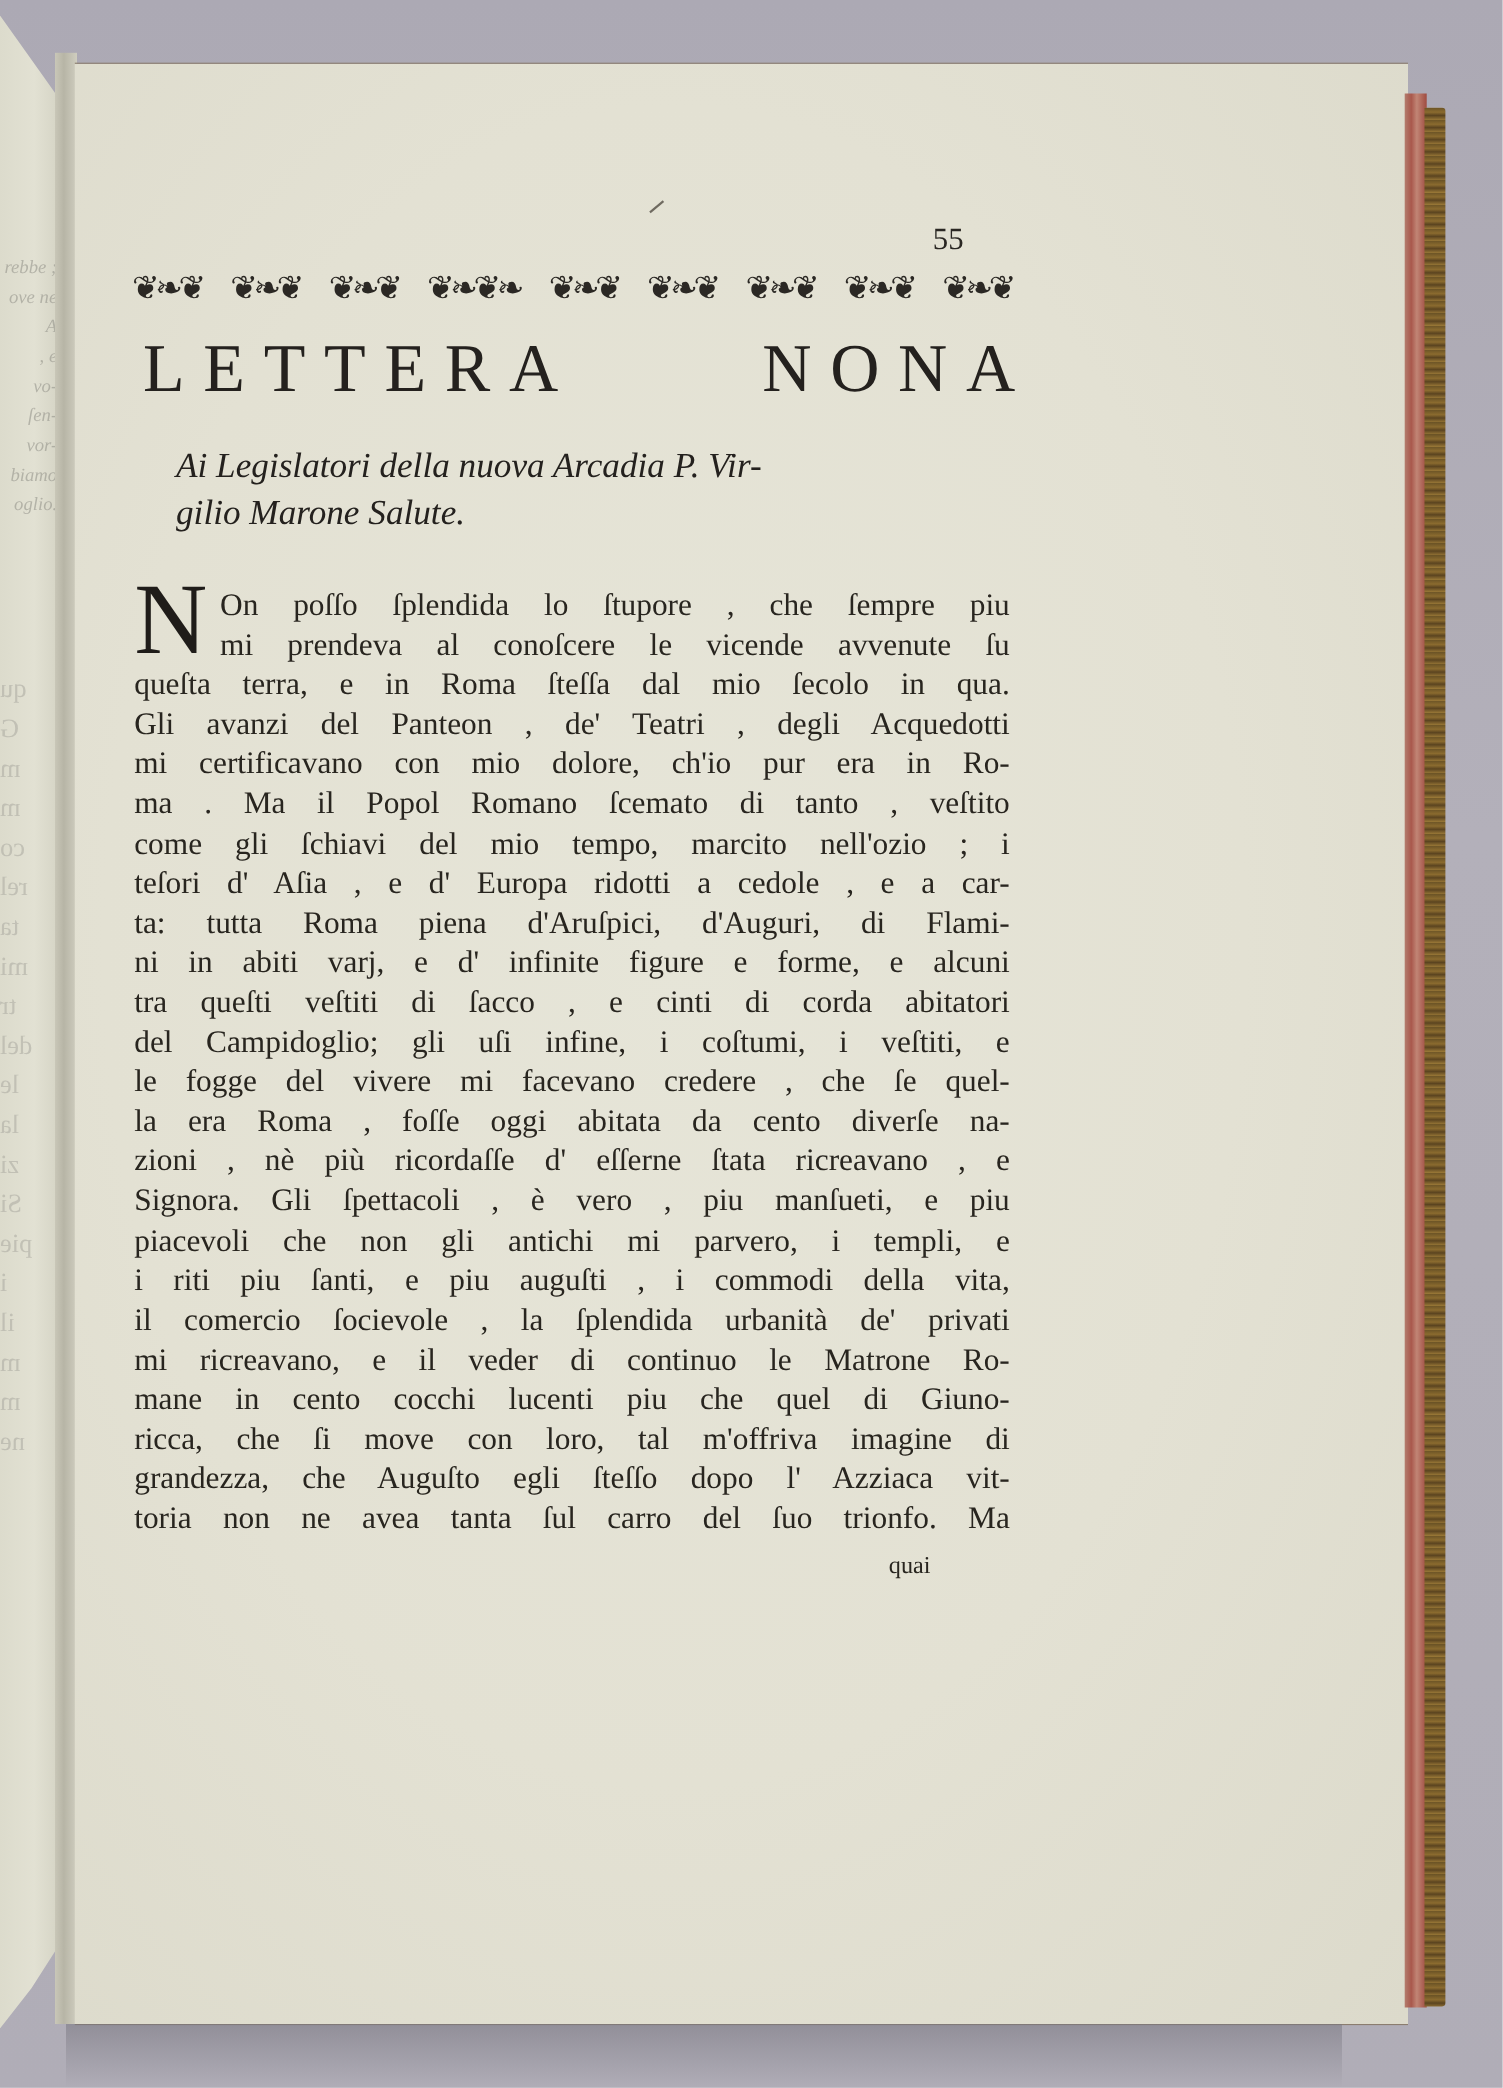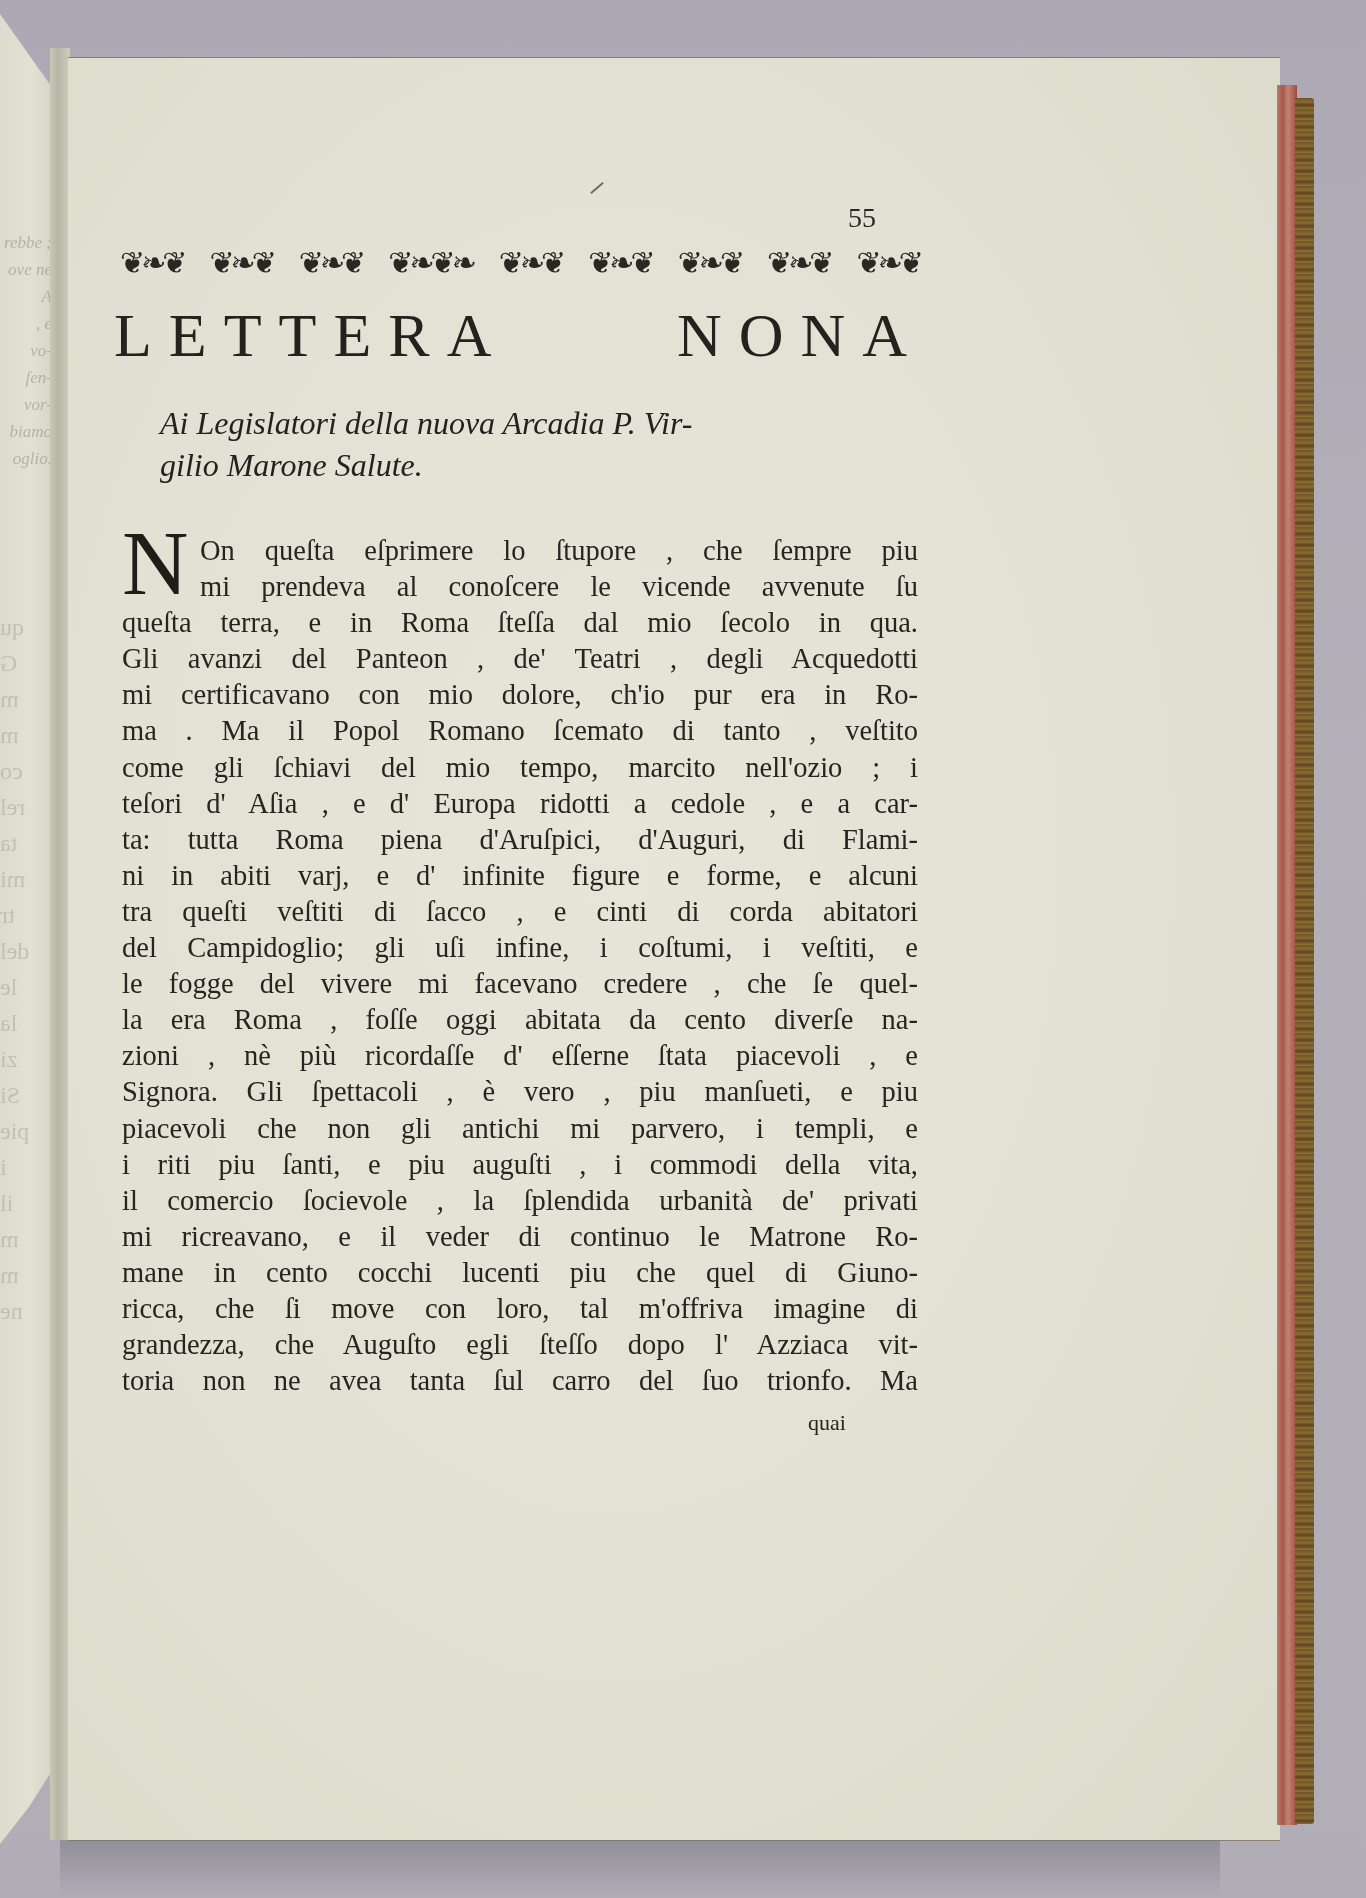--- a/index.html
+++ b/index.html
@@ -53,21 +53,21 @@
     .page-number {
       position: absolute; left: 848px; top: 202px; font-size: 28px; color: #2a2723;
     }
     .ornament-row {
       position: absolute; left: 120px; top: 244px; width: 800px; height: 36px;
       display: flex; justify-content: space-between; align-items: center;
       color: #2b2824; font-size: 30px; letter-spacing: -4px;
     }
     .ornament-row span { display: inline-block; }
     .title {
-      position: absolute; left: 114px; top: 300px; width: 810px;
+      position: absolute; left: 130px; top: 300px; width: 810px;
       font-size: 62px; letter-spacing: 17px; color: #24211e; white-space: nowrap;
       text-align: justify; text-align-last: justify;
     }
     .subtitle {
       position: absolute; left: 160px; top: 402px; width: 740px; text-align: left;
       font-style: italic; font-size: 32px; line-height: 42px; color: #24211e;
     }
     .body-text {
       position: absolute; left: 122px; top: 533px; width: 796px;
       font-size: 28.5px; line-height: 36.1px; color: #28251f;
@@ -149,35 +149,35 @@
 <div class="title">LETTERA NONA</div>
 
 <div class="subtitle">
   <div>Ai Legislatori della nuova Arcadia P. Vir-</div>
   <div>gilio Marone Salute.</div>
 </div>
 
 <div class="drop-cap">N</div>
 
 <div class="body-text">
-  <span class="line indent">On queſta eſprimere lo ſtupore , che ſempre piu</span>
+  <span class="line indent">On poſſo ſplendida lo ſtupore , che ſempre piu</span>
   <span class="line indent">mi prendeva al conoſcere le vicende avvenute ſu</span>
   <span class="line">queſta terra, e in Roma ſteſſa dal mio ſecolo in qua.</span>
   <span class="line">Gli avanzi del Panteon , de' Teatri , degli Acquedotti</span>
   <span class="line">mi certificavano con mio dolore, ch'io pur era in Ro-</span>
   <span class="line">ma . Ma il Popol Romano ſcemato di tanto , veſtito</span>
   <span class="line">come gli ſchiavi del mio tempo, marcito nell'ozio ; i</span>
   <span class="line">teſori d' Aſia , e d' Europa ridotti a cedole , e a car-</span>
   <span class="line">ta: tutta Roma piena d'Aruſpici, d'Auguri, di Flami-</span>
   <span class="line">ni in abiti varj, e d' infinite figure e forme, e alcuni</span>
   <span class="line">tra queſti veſtiti di ſacco , e cinti di corda abitatori</span>
   <span class="line">del Campidoglio; gli uſi infine, i coſtumi, i veſtiti, e</span>
   <span class="line">le fogge del vivere mi facevano credere , che ſe quel-</span>
   <span class="line">la era Roma , foſſe oggi abitata da cento diverſe na-</span>
-  <span class="line">zioni , nè più ricordaſſe d' eſſerne ſtata piacevoli , e</span>
+  <span class="line">zioni , nè più ricordaſſe d' eſſerne ſtata ricreavano , e</span>
   <span class="line">Signora. Gli ſpettacoli , è vero , piu manſueti, e piu</span>
   <span class="line">piacevoli che non gli antichi mi parvero, i templi, e</span>
   <span class="line">i riti piu ſanti, e piu auguſti , i commodi della vita,</span>
   <span class="line">il comercio ſocievole , la ſplendida urbanità de' privati</span>
   <span class="line">mi ricreavano, e il veder di continuo le Matrone Ro-</span>
   <span class="line">mane in cento cocchi lucenti piu che quel di Giuno-</span>
   <span class="line">ricca, che ſi move con loro, tal m'offriva imagine di</span>
   <span class="line">grandezza, che Auguſto egli ſteſſo dopo l' Azziaca vit-</span>
   <span class="line">toria non ne avea tanta ſul carro del ſuo trionfo. Ma</span>
 </div>

